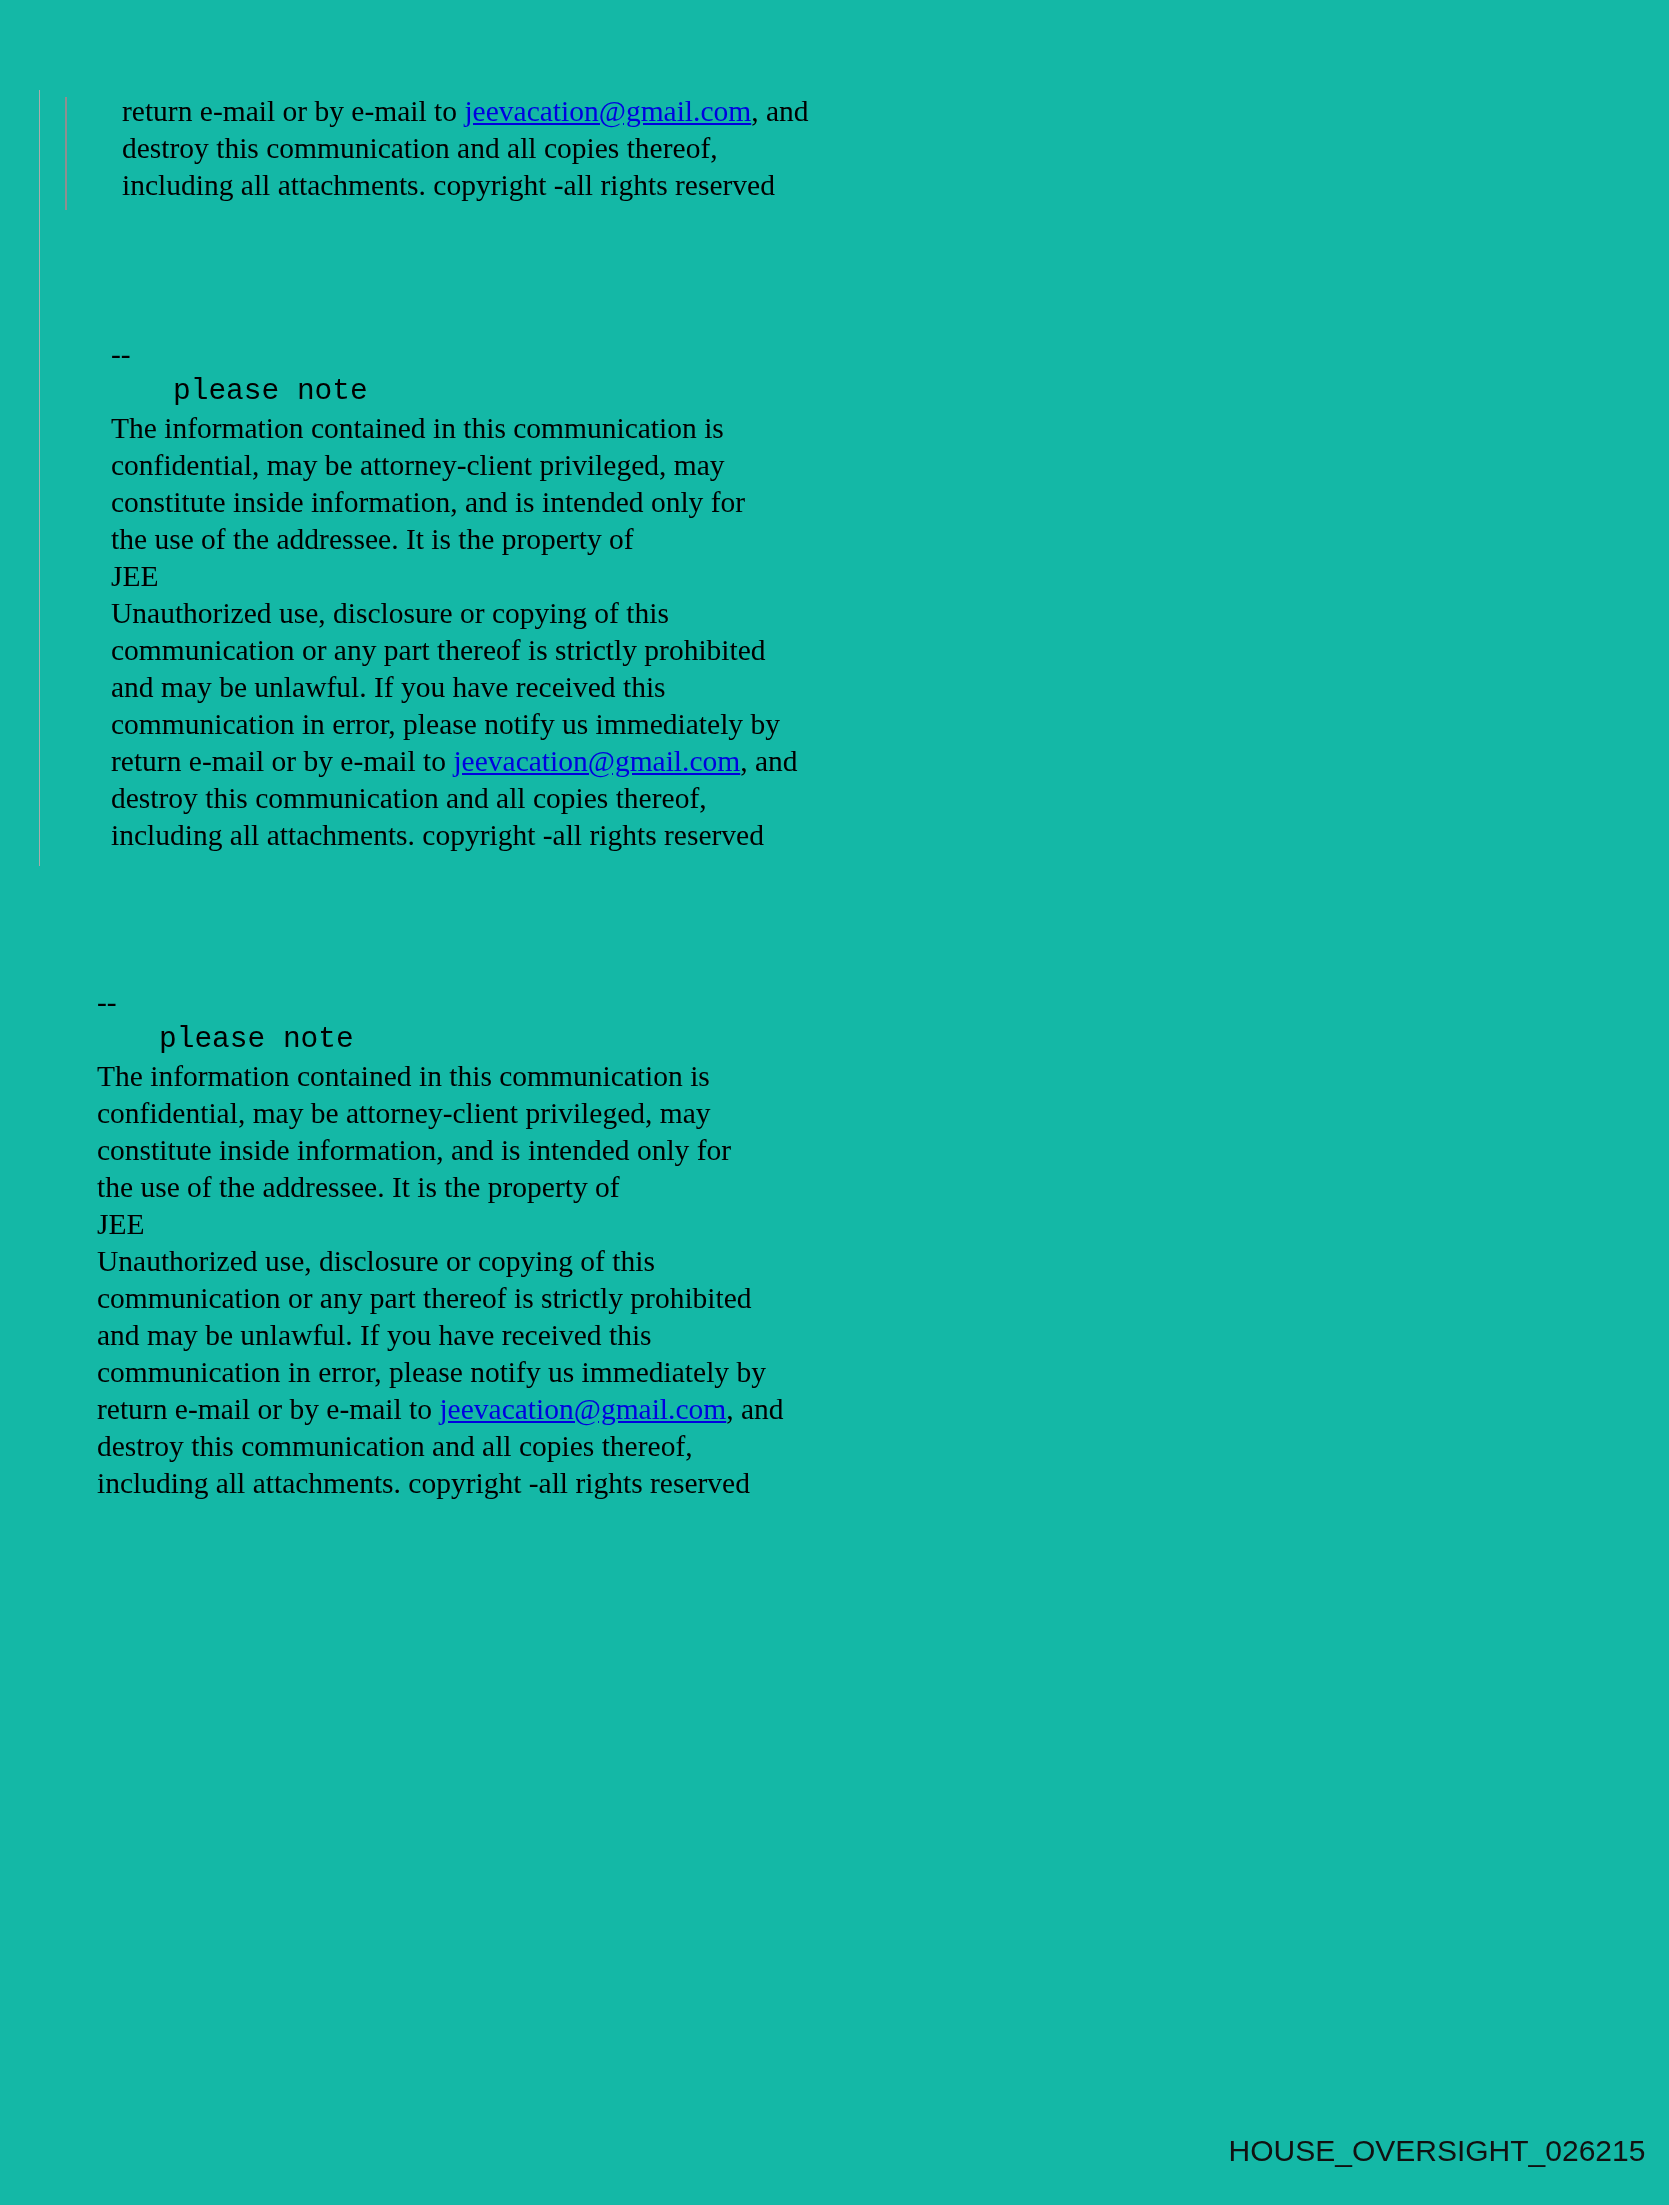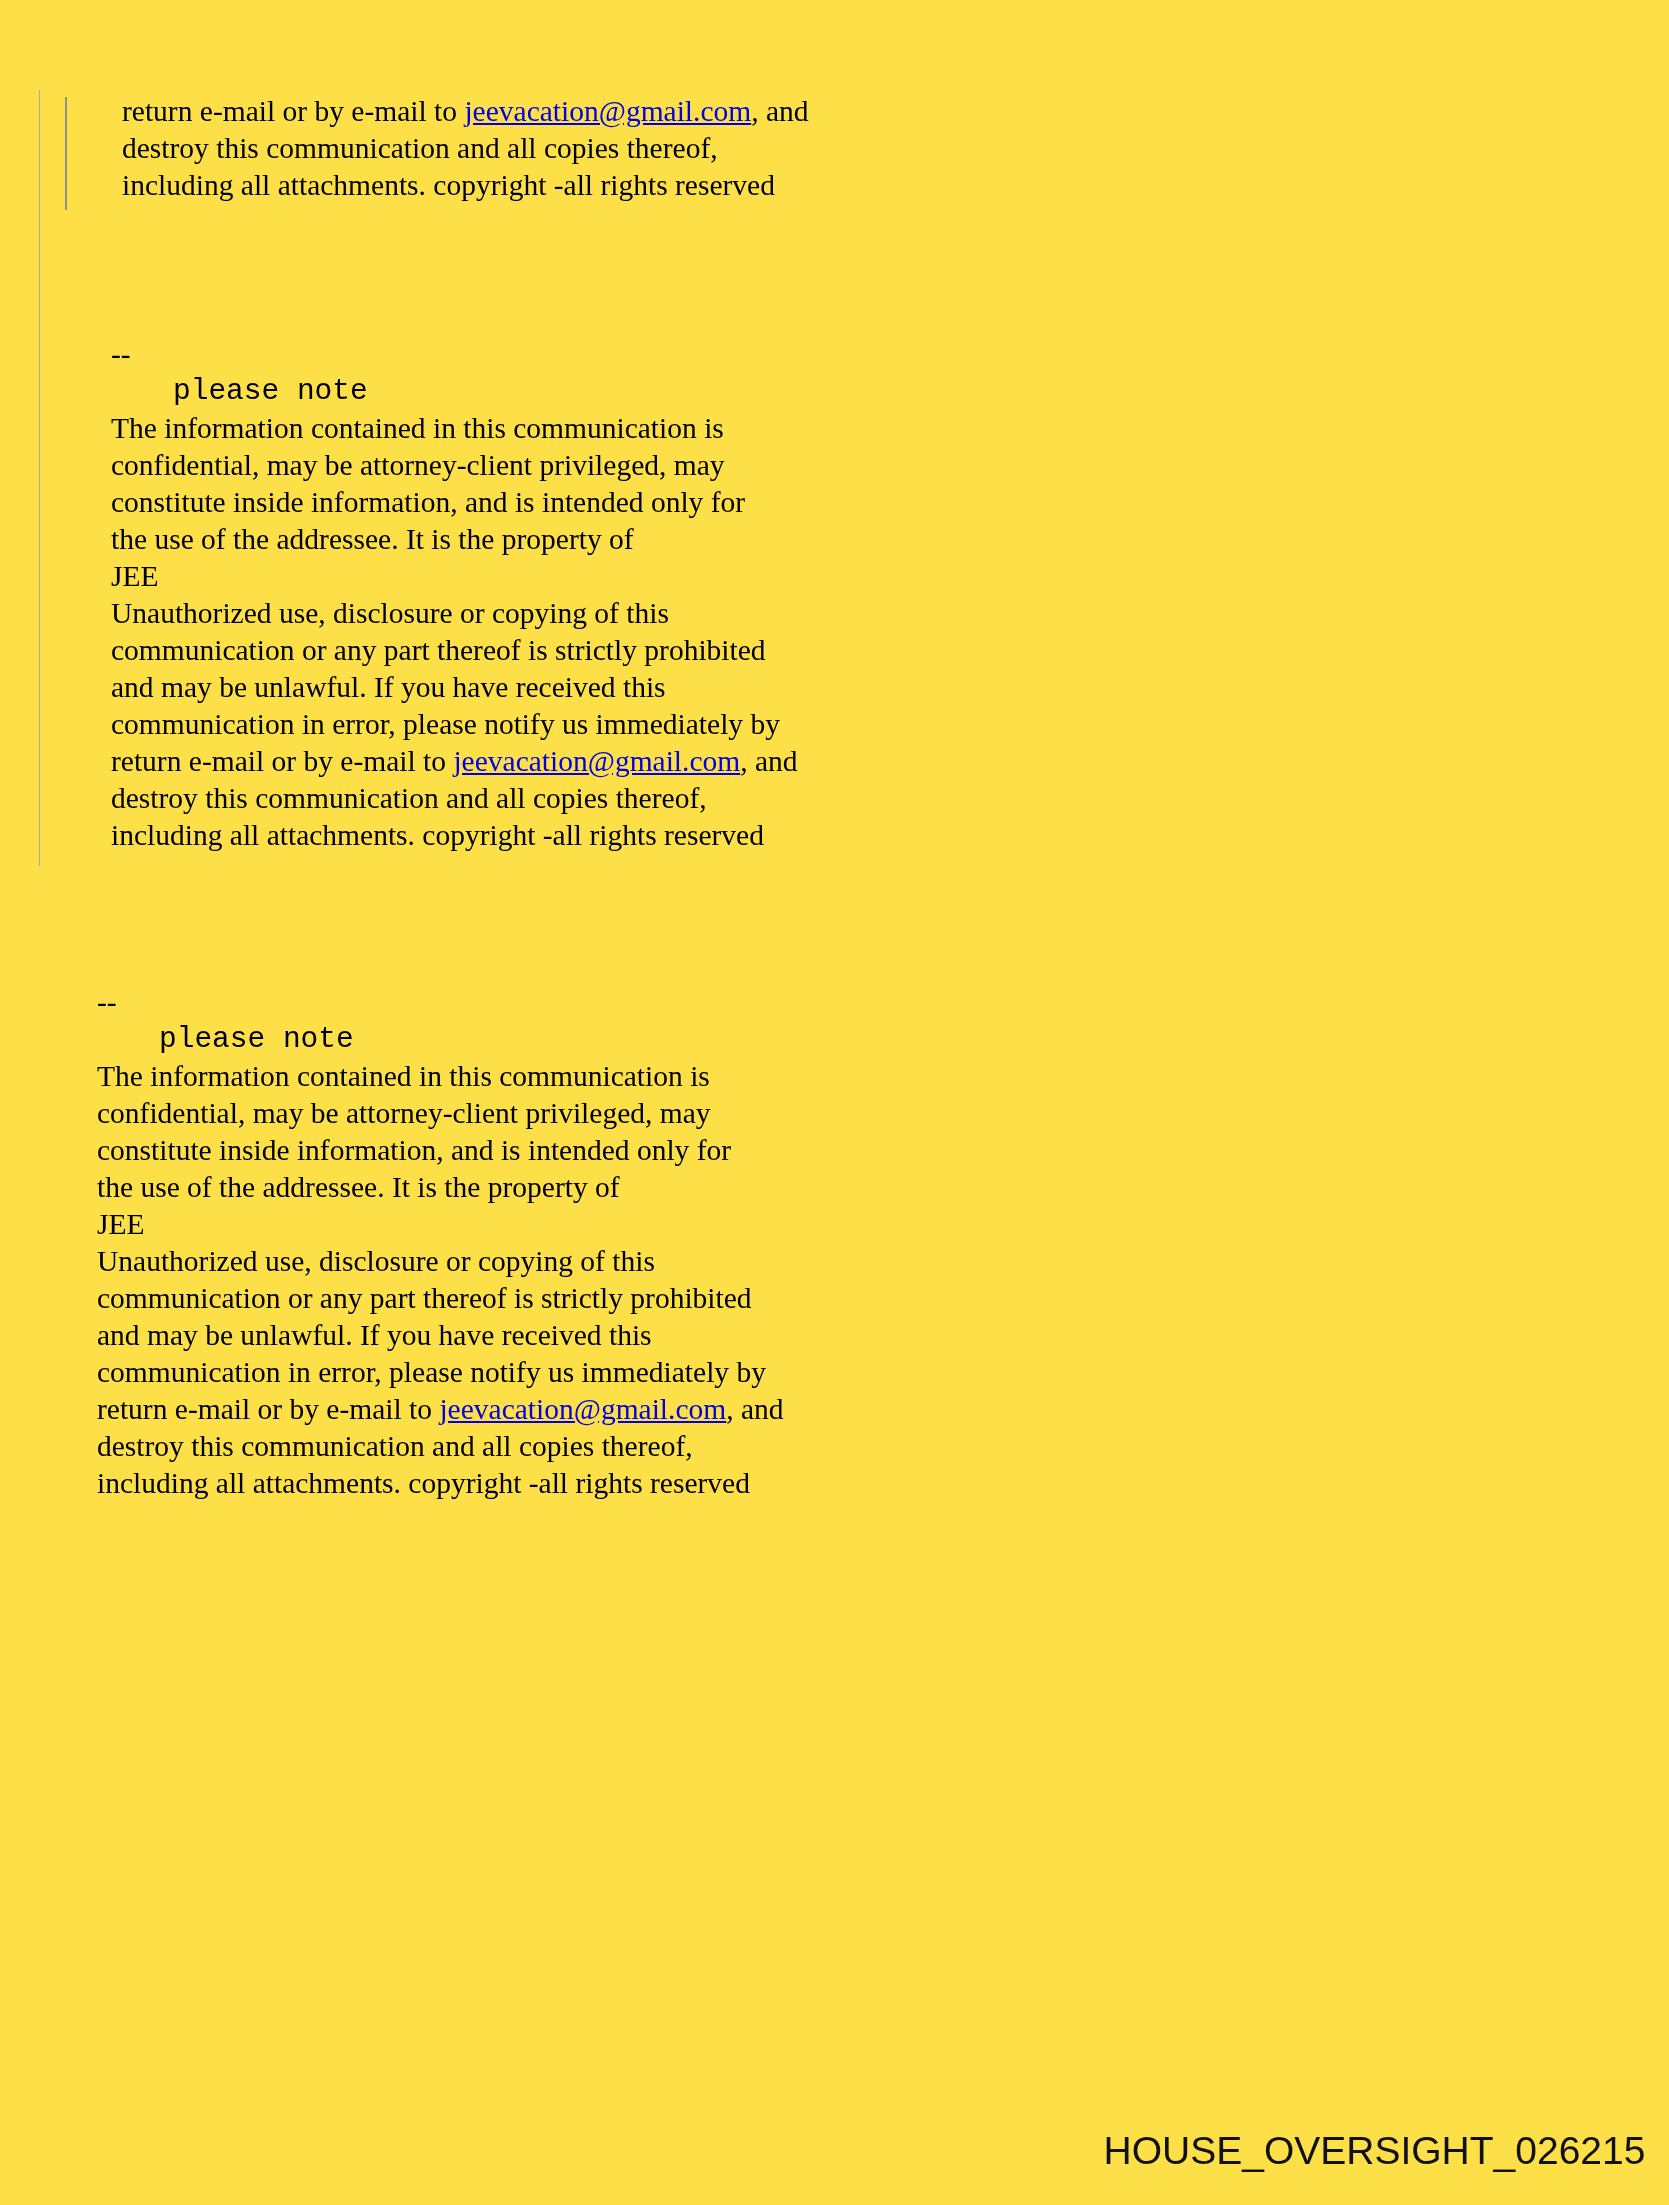--- a/index.html
+++ b/index.html
@@ -4,21 +4,21 @@
 <style>
   html, body {
     margin: 0;
     padding: 0;
     background: #ffffff;
   }
   .page {
     position: relative;
     width: 1669px;
     height: 2205px;
-    background: #fde047;
+    background: #14b8a6;
     font-family: "Liberation Serif", "DejaVu Serif", serif;
     font-size: 29.5px;
     line-height: 37px;
     color: #000000;
     overflow: hidden;
   }
   .quote-bar {
     position: absolute;
     background: #9a9a9a;
   }
@@ -62,21 +62,21 @@
   .email-link {
     color: #0000e0;
     text-decoration: underline;
     cursor: pointer;
   }
   .bates {
     position: absolute;
     right: 23.6px;
     bottom: 38px;
     font-family: "Liberation Sans", "DejaVu Sans", sans-serif;
-    font-size: 39px;
+    font-size: 30px;
     line-height: 33px;
     color: #111111;
   }
 </style>
 </head>
 <body>
 
 <div class="page">
 
   <div class="quote-bar quote-bar-outer"></div>

